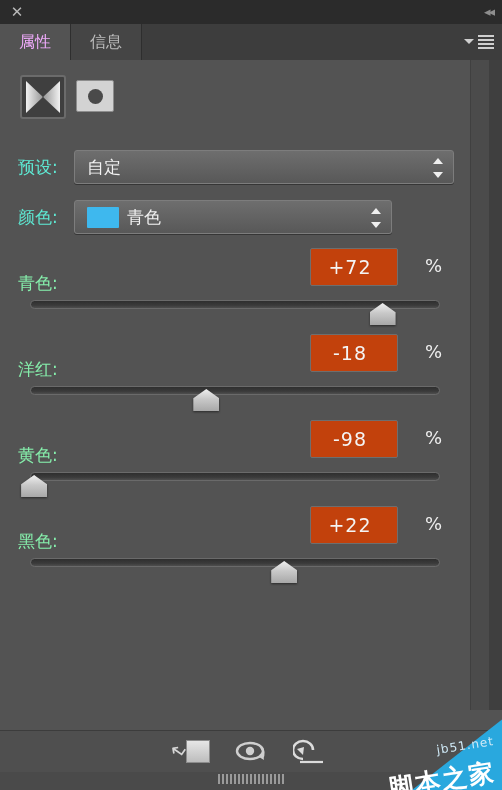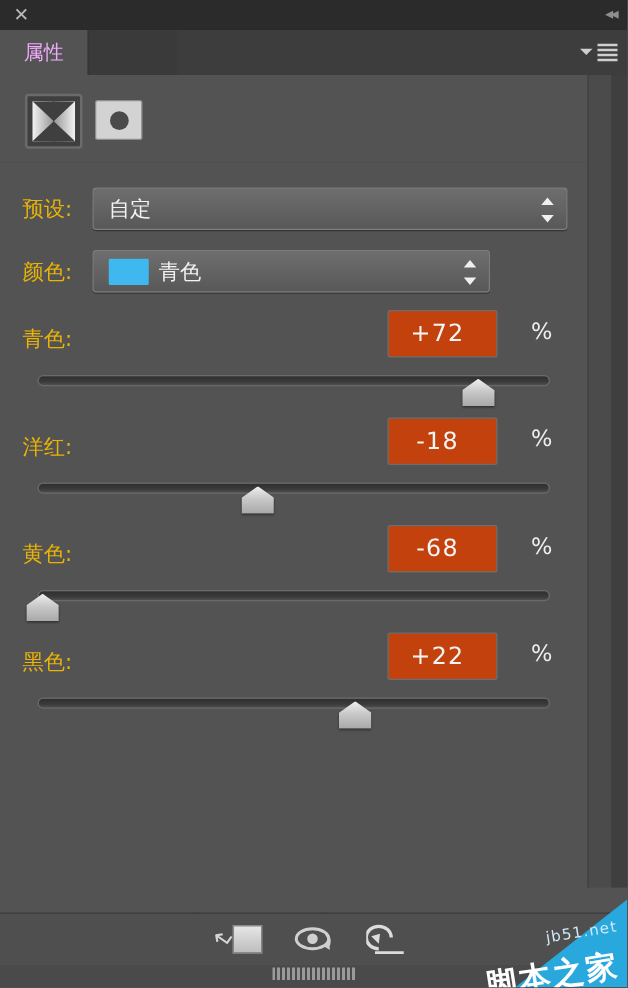--- a/index.html
+++ b/index.html
@@ -122,21 +122,21 @@
   }
   .rightedge2{
     position:absolute;left:489px;top:60px;width:13px;height:650px;
     background:#3f3f3f;
   }
 
   
   .drow{position:absolute;left:0;width:470px;height:34px;}
   .drow .lbl{
     position:absolute;left:18px;top:6px;
-    font-size:17px;color:#eab308;
+    font-size:17px;color:#5eead4;
   }
   .dd{
     position:absolute;height:34px;
     background:linear-gradient(to bottom,#6e6e6e 0%,#626262 55%,#585858 100%);
     border:1px solid #7d7d7d;border-radius:3px;box-sizing:border-box;
     box-shadow:0 1px 0 rgba(0,0,0,.35);
     text-align:center;
   }
   .dd .val{
     position:absolute;left:12px;top:5px;
@@ -153,22 +153,22 @@
   .dd .spin i{
     position:absolute;left:0;width:0;height:0;
     border-left:5px solid transparent;border-right:5px solid transparent;
   }
   .dd .spin i.up{top:0;border-bottom:6px solid #efefef;}
   .dd .spin i.dn{bottom:0;border-top:6px solid #efefef;}
 
   
   .sgroup{position:absolute;left:0;width:470px;height:85px;}
   .sgroup .slabel{
-    position:absolute;left:18px;top:12px;
-    font-size:17px;color:#eab308;
+    position:absolute;left:18px;top:24px;
+    font-size:17px;color:#86efac;
   }
   .numbox{
     position:absolute;right:72px;top:0;width:88px;height:38px;
     background:#c2410c;border:1px solid #6e6e6e;border-radius:2px;
     box-sizing:border-box;
   }
   .numbox .num{
     position:absolute;left:0;right:8px;top:7px;
     text-align:center;font-size:19px;color:#f4f4f4;
     letter-spacing:1px;
@@ -279,20 +279,23 @@
 <div id="root">
 
   <div class="titlebar">
     <div class="close-x">✕</div>
     <div class="collapse-ic">◂◂</div>
   </div>
 
   <div class="tabstrip">
     <div class="tab tab-props active">
       <span>属性</span>
+    </div>
+    <div class="tab tab-info inactive">
+      <span>信息</span>
     </div>
     <div class="tab-filler"></div>
     <div class="panelmenu">
       <span class="tri"></span>
       <span class="lines">
           <i></i>
           <i></i>
           <i></i>
           <i></i>
         </span>
@@ -352,21 +355,21 @@
       <span class="pct">%</span>
       <div class="track"></div>
       <div class="thumb" style="left: 206.3px;">
           <div class="sh"></div>
         </div>
     </div>
 
     <div class="sgroup" style="top:290px;">
       <span class="slabel">黄色:</span>
       <div class="numbox">
-        <span class="num">-68</span>
+        <span class="num">-98</span>
       </div>
       <span class="pct">%</span>
       <div class="track"></div>
       <div class="thumb" style="left: 34.1px;">
           <div class="sh"></div>
         </div>
     </div>
 
     <div class="sgroup" style="top:376px;">
       <span class="slabel">黑色:</span>

